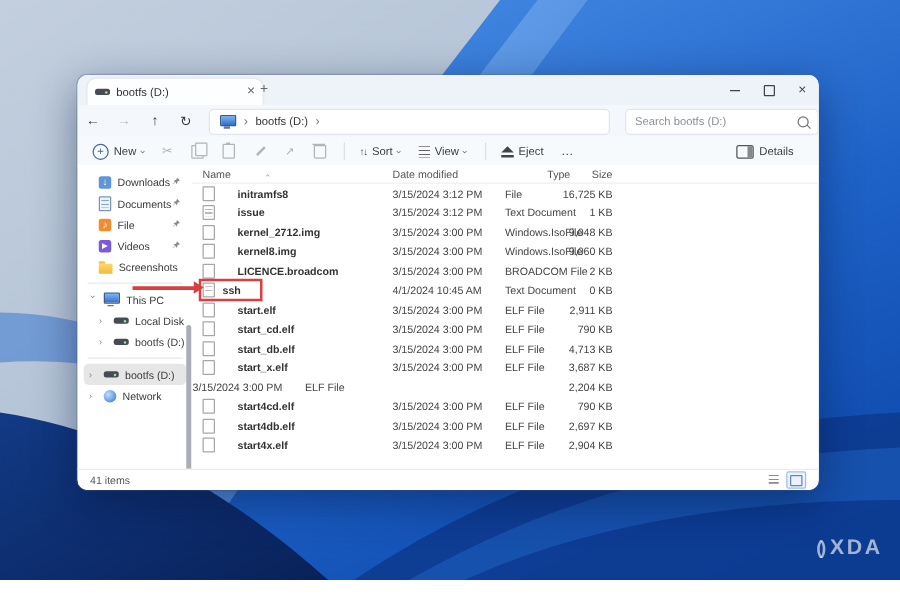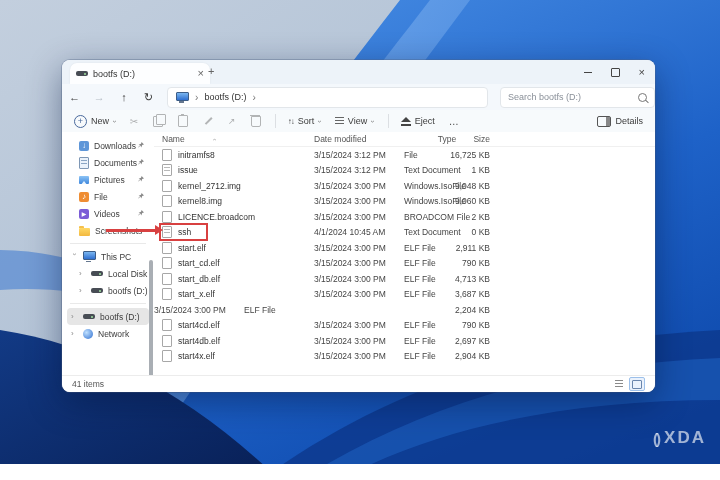--- a/index.html
+++ b/index.html
@@ -121,21 +121,21 @@
   .filelist{position:absolute;left:92px;top:72px;right:0;bottom:16px;background:#fff;}
   .lheader{position:relative;display:flex;align-items:center;height:14px;
     font-size:8.5px;color:#555;border-bottom:1px solid #f0f0f0;}
   .lheader .hname{flex:0 0 152px;padding-left:8px;}
   .lheader .hdate{flex:0 0 90px;}
   .lheader .htype{flex:0 0 86px;text-align:center;}
   .lheader .hsize{position:absolute;right:165px;text-align:right;}
   .caret{font-size:7px;color:#999;display:inline-block;transform:rotate(-90deg);margin-left:28px;}
   .rows{position:absolute;left:0;top:15px;right:0;}
   .row{position:relative;display:flex;align-items:center;height:15.5px;font-size:8.5px;color:#333;}
-  .cell.name{flex:0 0 152px;display:flex;align-items:center;gap:6px;padding-left:8px;overflow:visible;white-space:nowrap;}
+  .cell.name{flex:0 0 152px;display:flex;align-items:center;gap:18px;padding-left:8px;overflow:visible;white-space:nowrap;font-weight:bold;}
   .cell.date{flex:0 0 90px;color:#444;}
   .cell.type{flex:0 0 86px;color:#444;}
   .cell.size{position:absolute;right:165px;color:#444;white-space:nowrap;}
   .redbox{outline:2px solid #d84040;outline-offset:1px;padding:0 14px 0 0;}
 
   .statusbar{position:absolute;left:0;bottom:0;right:0;height:16px;background:#fff;
     border-top:1px solid #ececec;display:flex;align-items:center;padding:0 10px;font-size:8.5px;color:#555;}
   .viewtoggles{margin-left:auto;display:flex;gap:3px;}
   .vt{width:14px;height:12px;border-radius:2px;display:flex;align-items:center;justify-content:center;}
   .vt.active{background:#eaf2fd;border:1px solid #9dc0ea;}
@@ -243,45 +243,38 @@
         <span>View</span>
         <span class="chev">›</span>
       </div>
       <div class="tsep"></div>
       <div class="tbtn">
         <span class="ic-eject"></span>
         <span>Eject</span>
       </div>
       <span class="more">…</span>
       <div class="spacer"></div>
-      <div class="tbtn" style="margin-right:0">
+      <div class="tbtn" style="margin-right:8px">
         <span class="ic-details"></span>
         <span>Details</span>
       </div>
     </div>
 
     <div class="sidebar">
       <div style="height:5px"></div>
       <div class="sitem">
         <span class="ic-down">↓</span>
         <span class="lbl">Downloads</span>
         <svg class="pin" width="6" height="6" viewBox="0 0 10 10">
             <path d="M6 0 L10 4 L7 5 L5.5 9 L4 6 L1 9 L0.5 8.5 L3.5 5.5 L1 4.5 L5 3 Z" fill="#8a8a8a"></path>
           </svg>
       </div>
       <div class="sitem">
         <span class="ic-docs"></span>
         <span class="lbl">Documents</span>
-        <svg class="pin" width="6" height="6" viewBox="0 0 10 10">
-            <path d="M6 0 L10 4 L7 5 L5.5 9 L4 6 L1 9 L0.5 8.5 L3.5 5.5 L1 4.5 L5 3 Z" fill="#8a8a8a"></path>
-          </svg>
-      </div>
-      <div class="sitem">
-        <span class="ic-pic"></span>
-        <span class="lbl">Pictures</span>
         <svg class="pin" width="6" height="6" viewBox="0 0 10 10">
             <path d="M6 0 L10 4 L7 5 L5.5 9 L4 6 L1 9 L0.5 8.5 L3.5 5.5 L1 4.5 L5 3 Z" fill="#8a8a8a"></path>
           </svg>
       </div>
       <div class="sitem">
         <span class="ic-music">♪</span>
         <span class="lbl">File</span>
         <svg class="pin" width="6" height="6" viewBox="0 0 10 10">
             <path d="M6 0 L10 4 L7 5 L5.5 9 L4 6 L1 9 L0.5 8.5 L3.5 5.5 L1 4.5 L5 3 Z" fill="#8a8a8a"></path>
           </svg>

